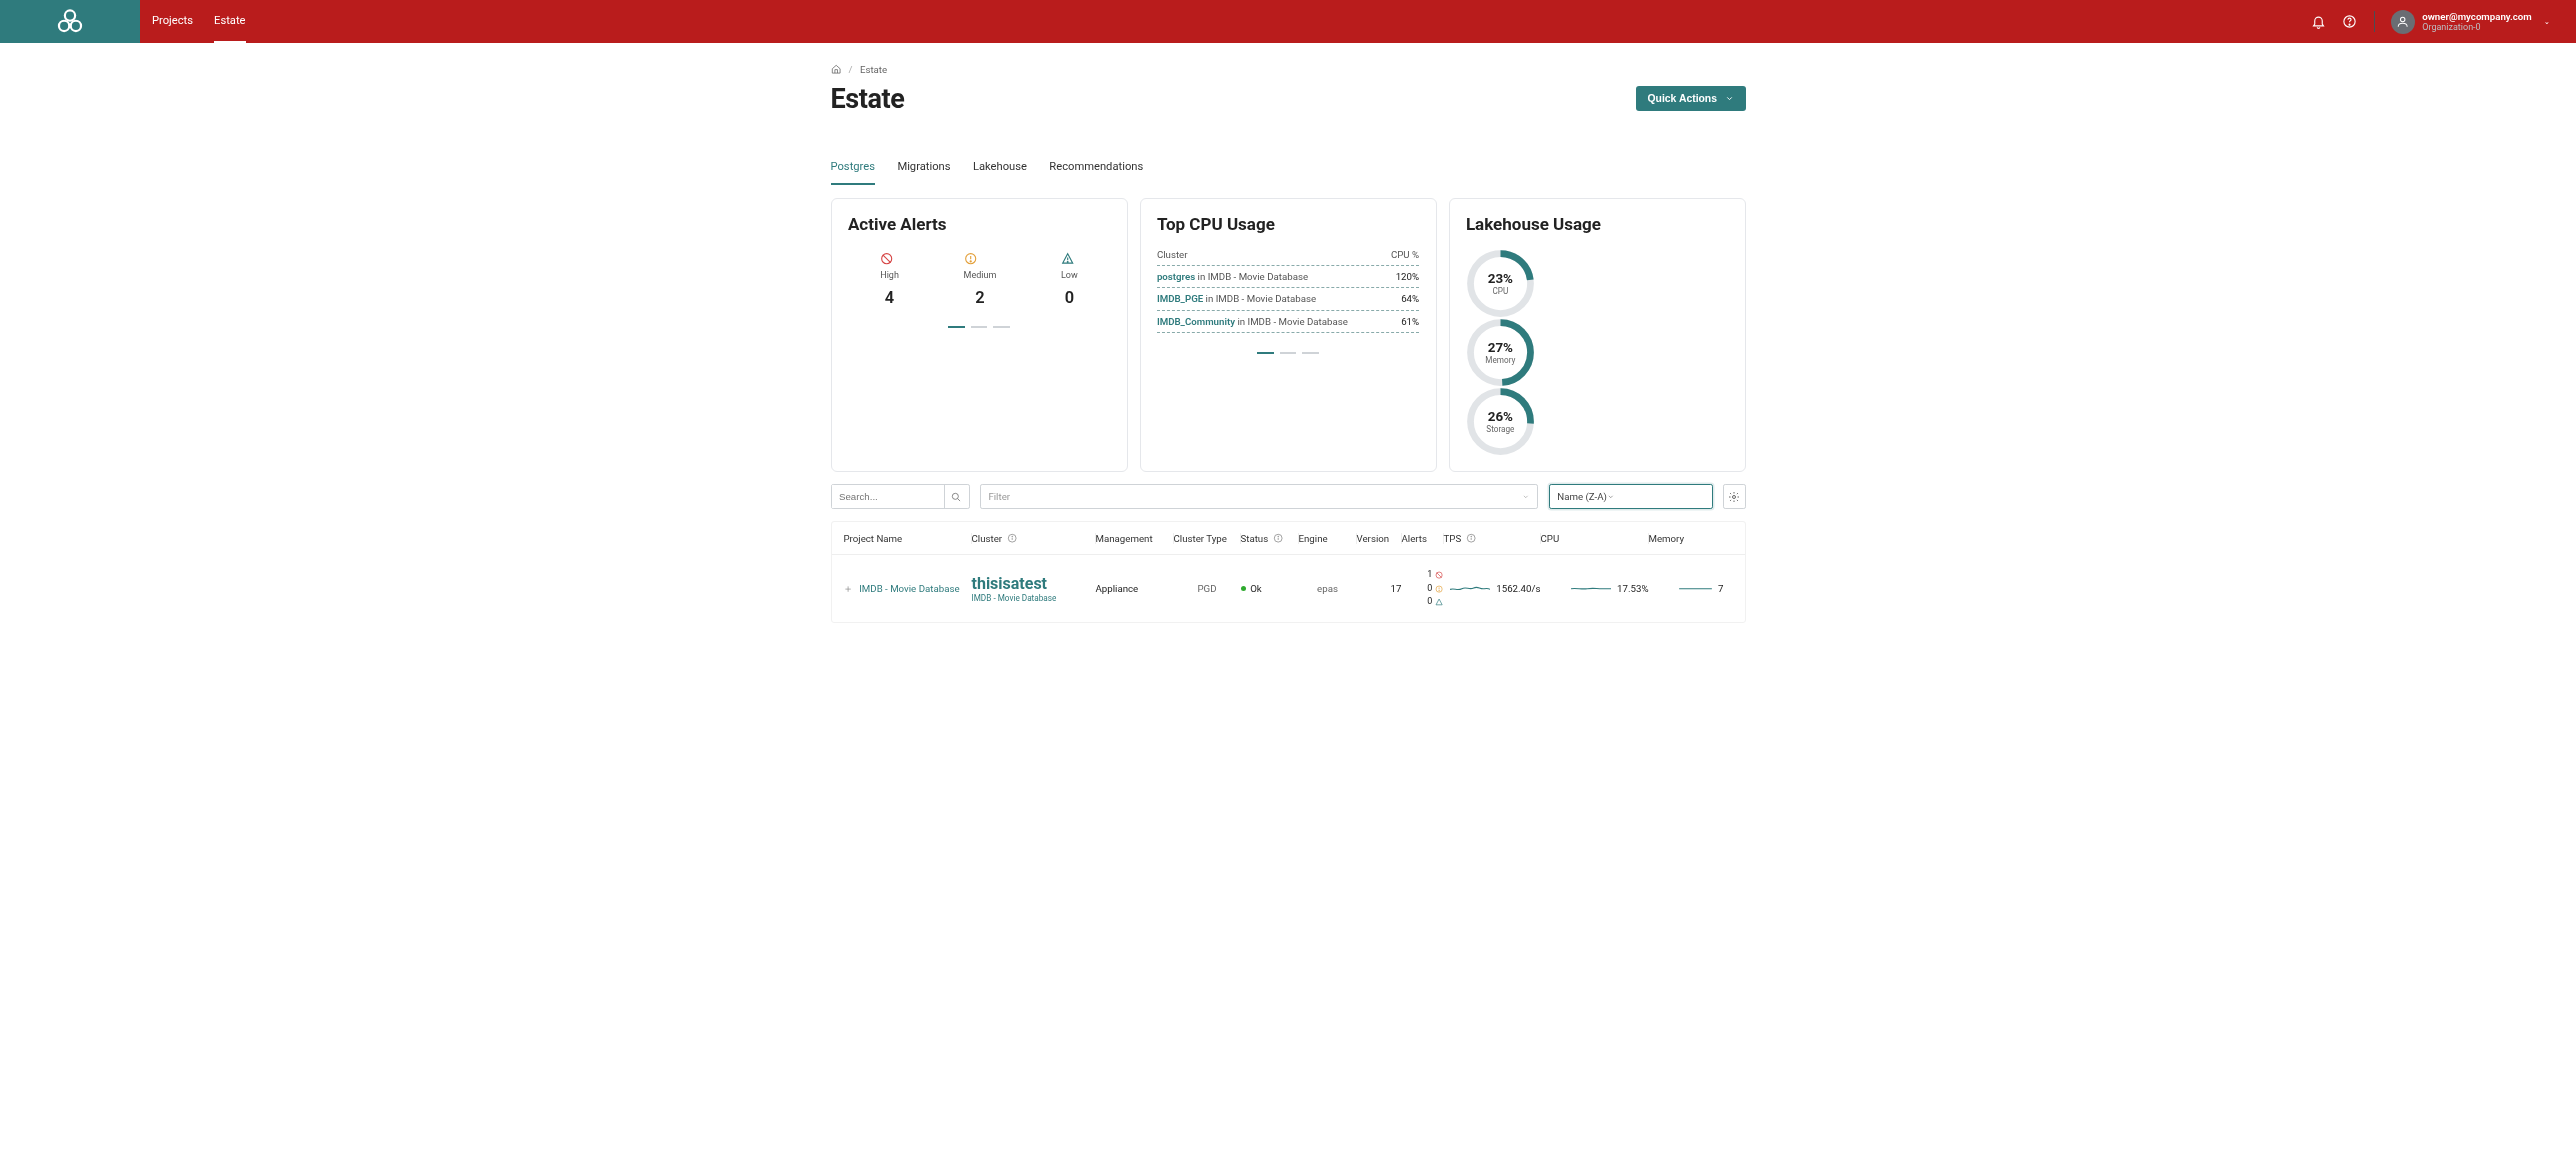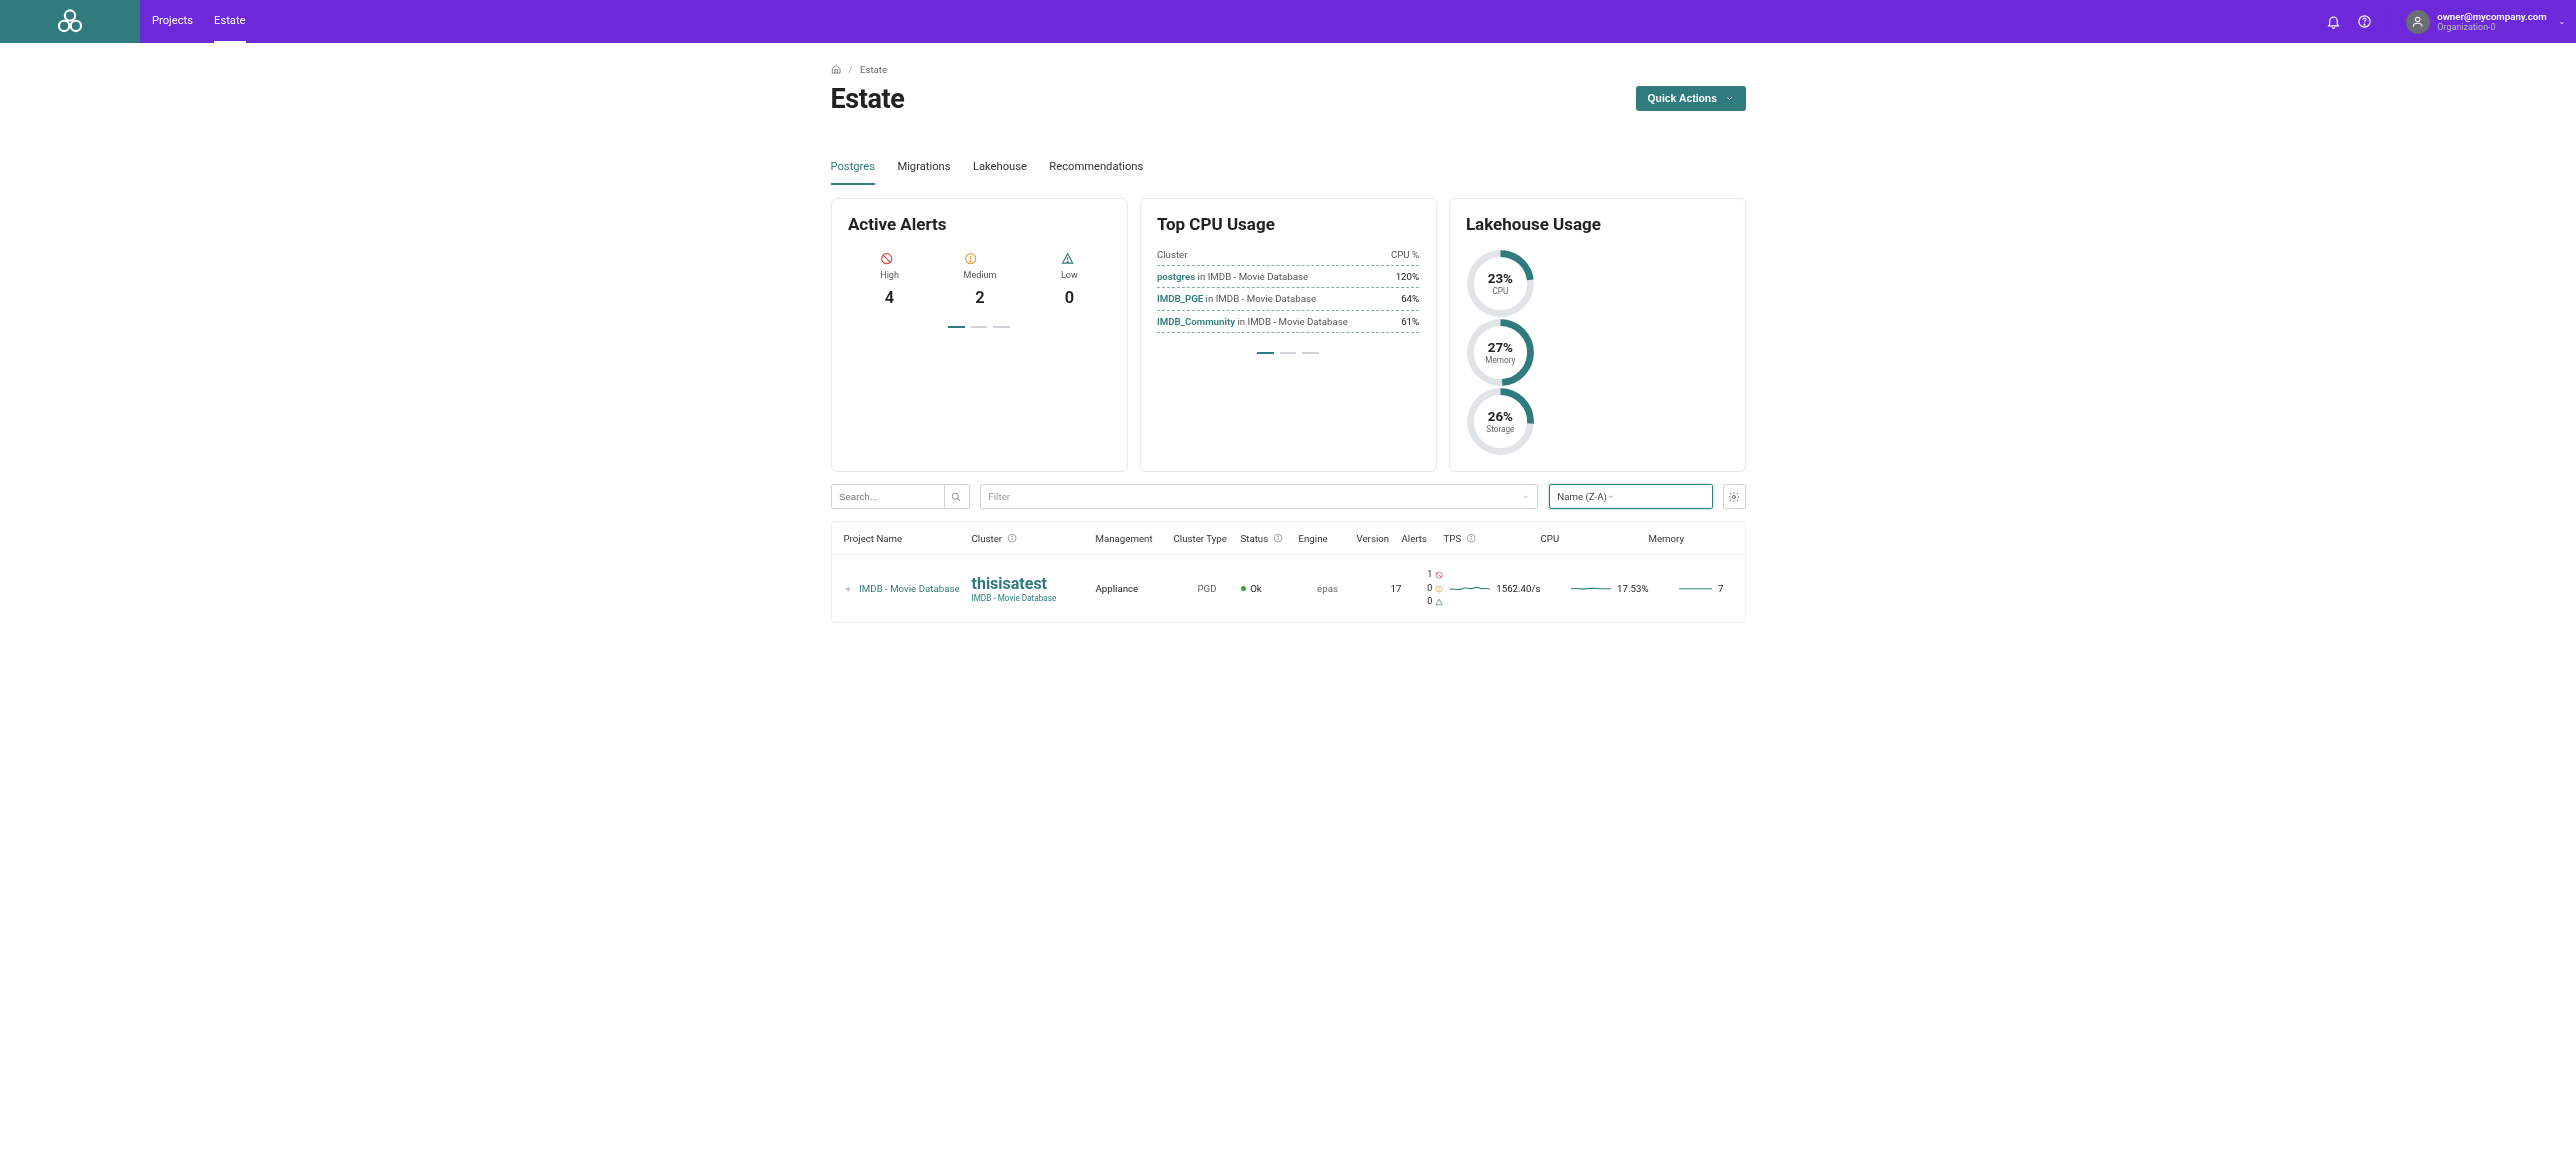--- a/index.html
+++ b/index.html
@@ -1,23 +1,23 @@
 <!DOCTYPE html>
 <html style="font-size:12px"><head>
 <meta charset="utf-8">
 <style>
 * { box-sizing: border-box; margin: 0; padding: 0; }
 body { font-family: -apple-system, BlinkMacSystemFont, "Segoe UI", Roboto, Helvetica, Arial, sans-serif; background: #fff; color: #222; }
-.topbar { display: flex; align-items: center; height: 43px; background: #6d28d9; color: #fff; }
+.topbar { display: flex; align-items: center; height: 43px; background: #b91c1c; color: #fff; }
 .brand { width: 140px; height: 43px; background: #2f7b7d; display: flex; align-items: center; justify-content: center; }
 .navlinks { display: flex; gap: 21px; padding-left: 12px; }
 .navlink { color: #fff; font-size: 11.2px; padding: 14px 0; cursor: pointer; }
 .navlink.active { border-bottom: 2.2px solid #fff; }
 .top-spacer { flex: 1; }
-.topicons { display: flex; align-items: center; gap: 16.4px; padding-right: 11px; }
+.topicons { display: flex; align-items: center; gap: 16.4px; padding-right: 26px; }
 .topicon { width: 15px; height: 15px; color: #fff; display:flex; align-items:center; justify-content:center; }
 .divider-v { width: 0.7px; height: 21px; background: #4a4d53; }
 .avatar { width: 24px; height: 24px; border-radius: 50%; background: #6a6d73; display:flex; align-items:center; justify-content:center; }
 .userbox { display: flex; align-items: center; gap: 7.5px; cursor:pointer; }
 .userbox .line1 { font-size: 9.7px; font-weight: 600; }
 .userbox .line2 { font-size: 9px; color: #bdbfc3; }
 .chev { color:#fff; font-size:7.5px; margin-left:4.5px;}
 .page { max-width: 933px; margin: 0 auto; padding: 0 9px; }
 .crumbs { display: flex; align-items: center; gap: 7.5px; padding-top: 21px; font-size: 9.7px; color: #666; }
 .crumbs .sep { color: #aaa; }

